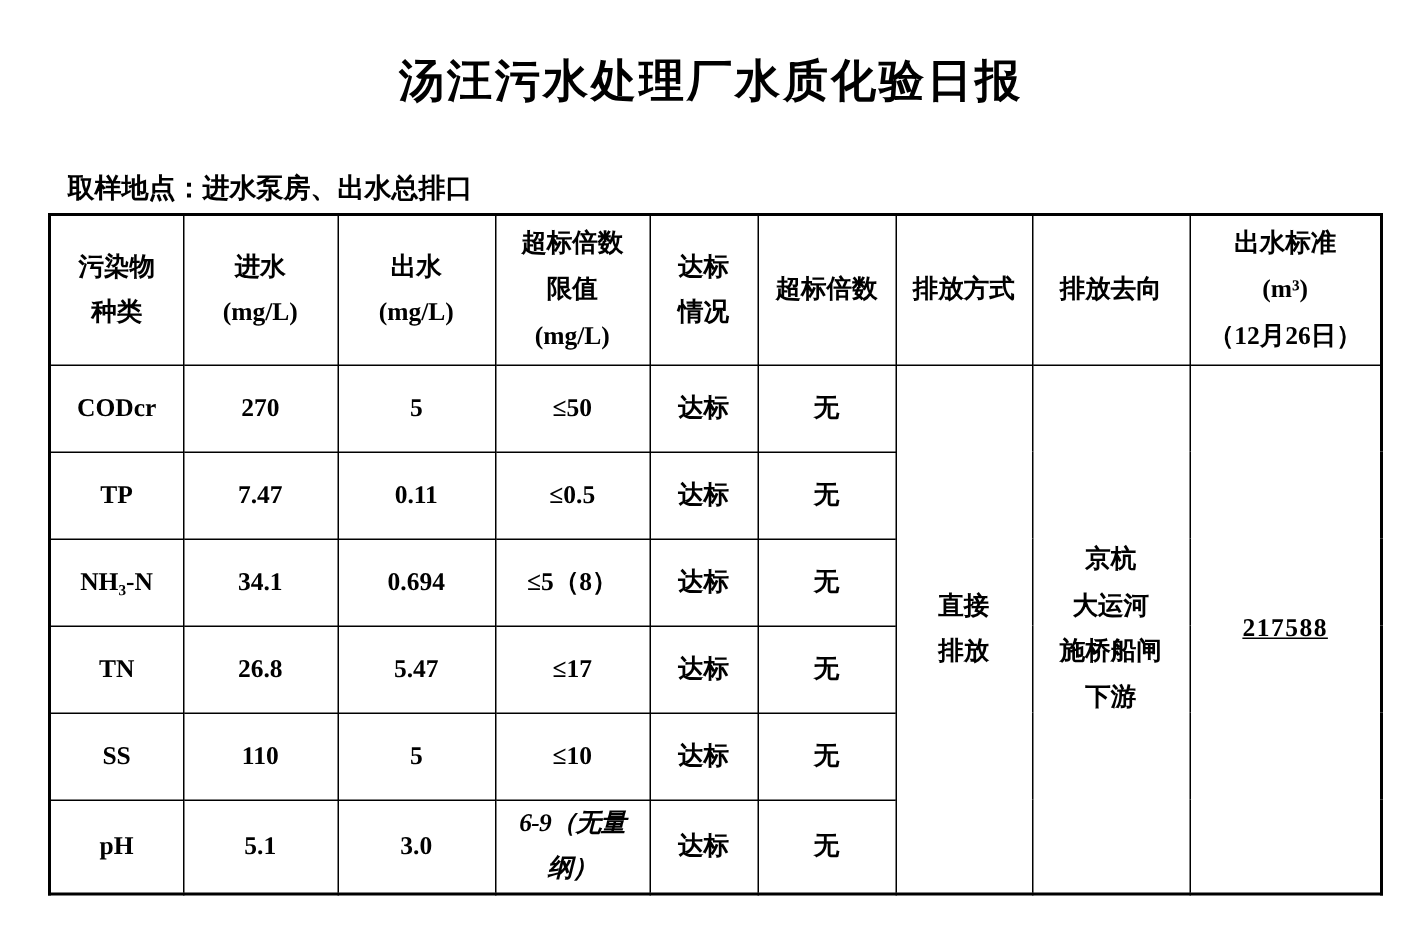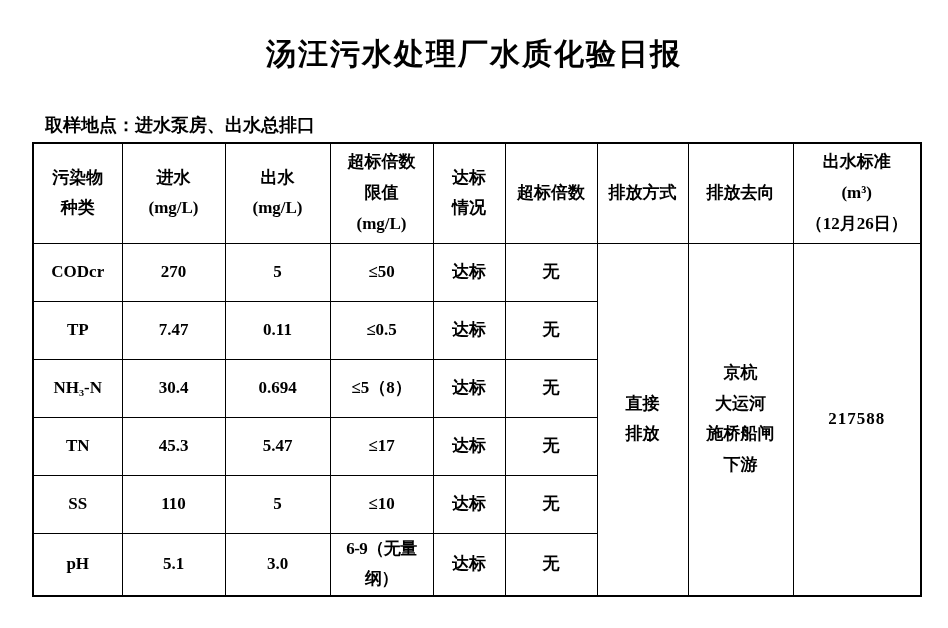--- a/index.html
+++ b/index.html
@@ -50,27 +50,28 @@
     vertical-align: middle;
     padding: 0;
     font-size: 17px;
     font-weight: bold;
     white-space: pre-line;
     line-height: 1.8;
   }
   table.report thead tr { height: 100px; }
   table.report tbody tr { height: 58px; }
   th.tall { line-height: 2.4; }
-  td.tight { font-size: 15px; letter-spacing: -0.5px; }
+  td.tight { font-size: 15px; letter-spacing: -0.5px; font-style: italic; }
   td.method-cell { line-height: 2.4; }
   td.destination-cell { line-height: 2.3; }
   td.volume-cell {
     font-weight: normal;
     font-size: 26px;
     letter-spacing: 1px;
+    text-decoration: underline;
   }
 </style>
 </head>
 <body>
 
 <div class="page">
 
   <h1 class="title">汤汪污水处理厂水质化验日报</h1>
 
   <div class="meta-row">
@@ -129,29 +130,29 @@
       <tr>
         <td>TP</td>
         <td>7.47</td>
         <td>0.11</td>
         <td>≤0.5</td>
         <td>达标</td>
         <td>无</td>
       </tr>
       <tr>
         <td>NH₃-N</td>
-        <td>30.4</td>
+        <td>34.1</td>
         <td>0.694</td>
         <td>≤5（8）</td>
         <td>达标</td>
         <td>无</td>
       </tr>
       <tr>
         <td>TN</td>
-        <td>45.3</td>
+        <td>26.8</td>
         <td>5.47</td>
         <td>≤17</td>
         <td>达标</td>
         <td>无</td>
       </tr>
       <tr>
         <td>SS</td>
         <td>110</td>
         <td>5</td>
         <td>≤10</td>

